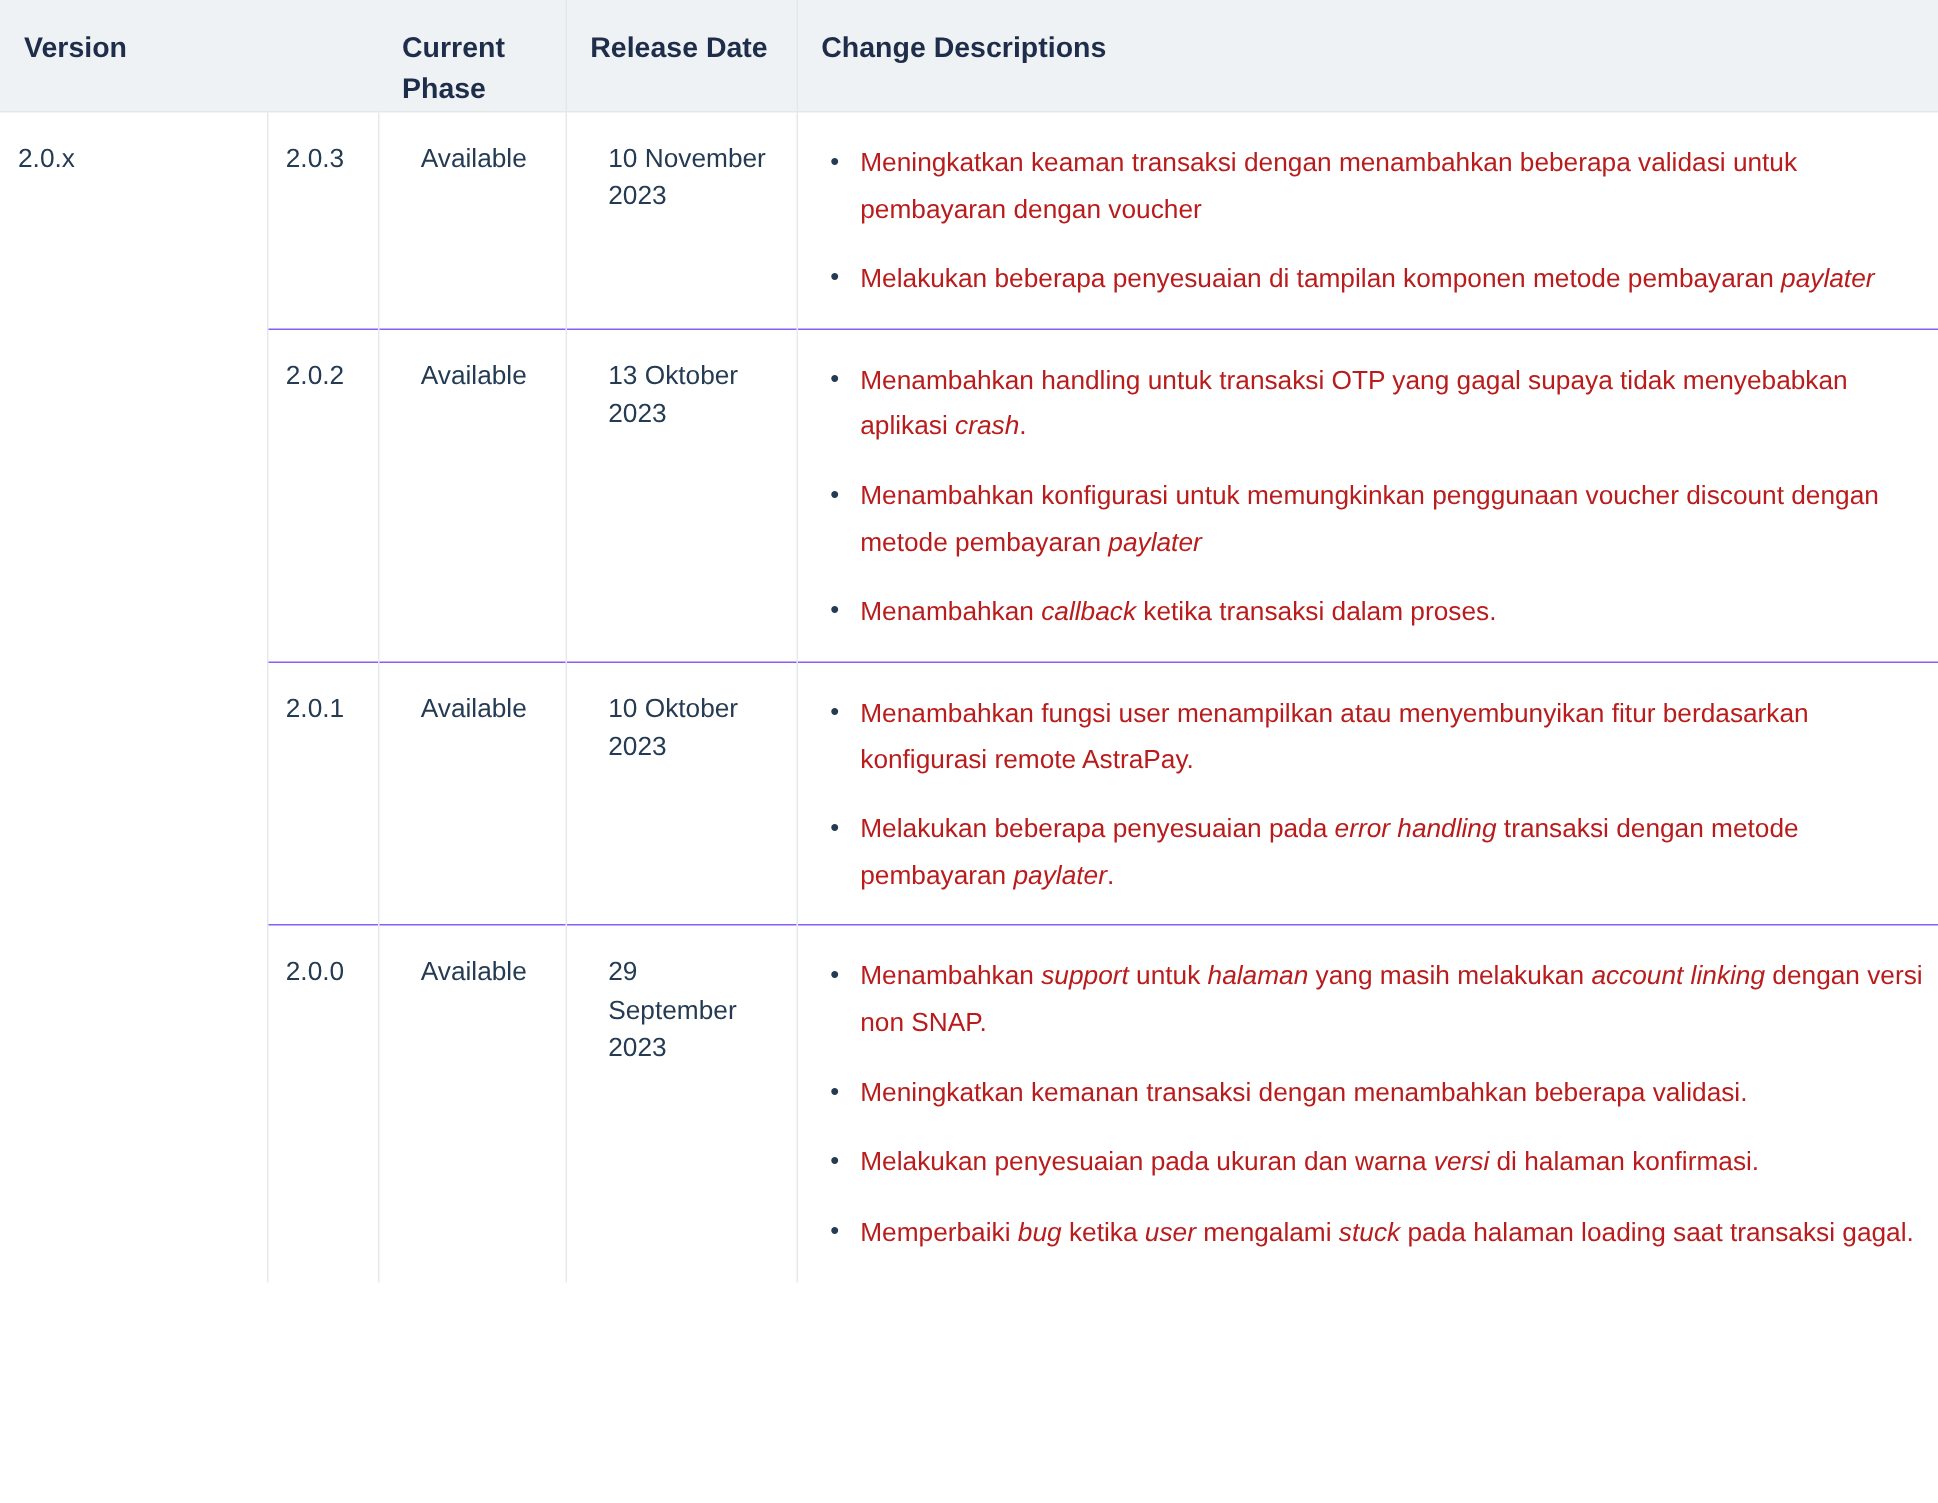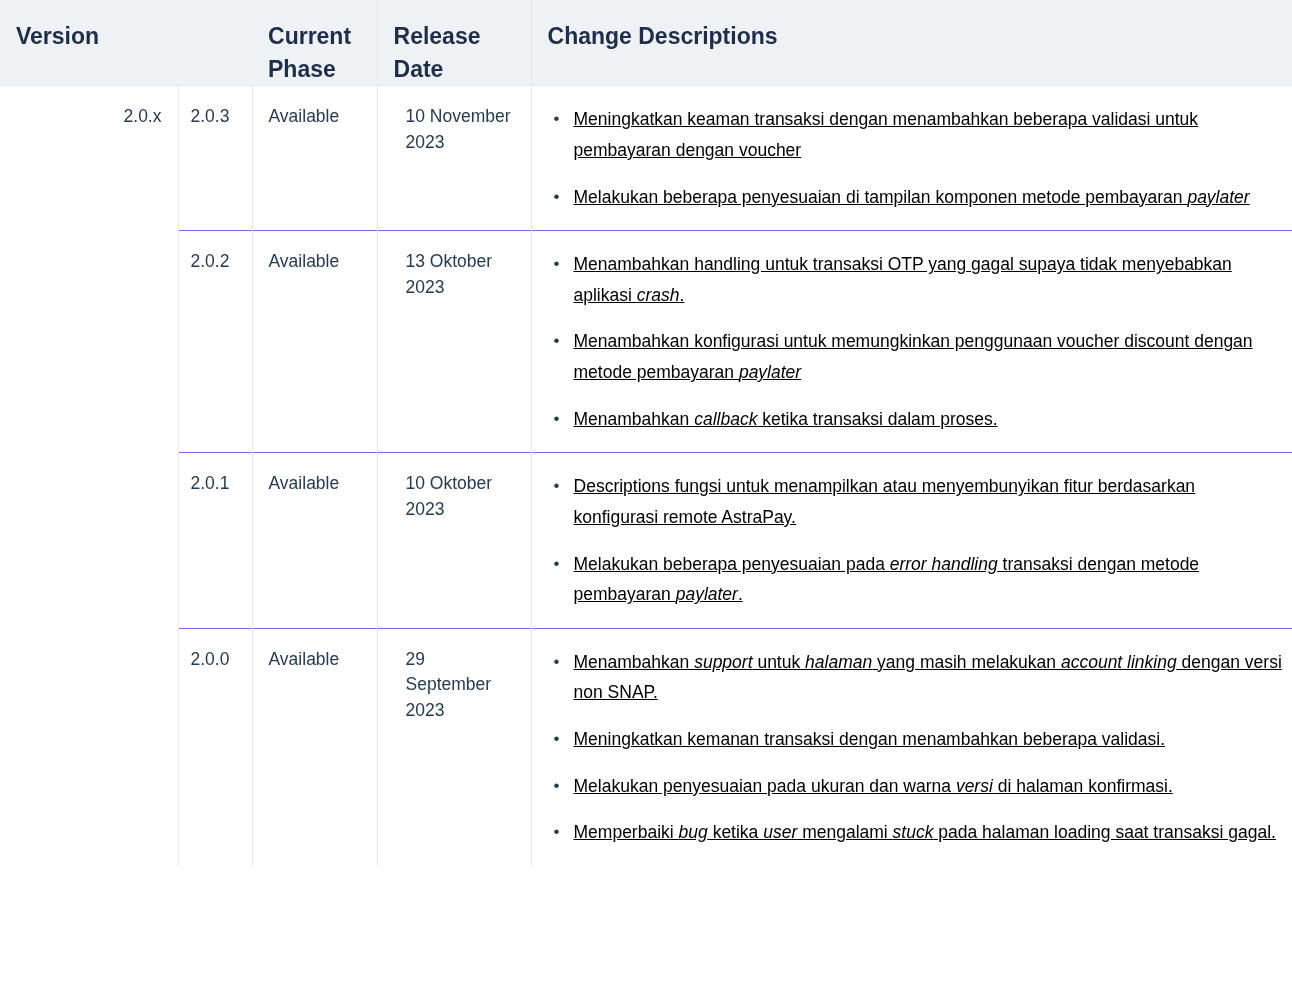--- a/index.html
+++ b/index.html
@@ -22,21 +22,21 @@
   .changelog-table col.c-version   { width: 178px; }
   .changelog-table col.c-subver    { width: 74px; }
   .changelog-table col.c-phase     { width: 125px; }
   .changelog-table col.c-date      { width: 154px; }
   .changelog-table col.c-desc      { width: 761px; }
 
   thead th {
     background: #eff2f4;
     color: #1e2d4a;
     font-weight: bold;
-    font-size: 23px;
+    font-size: 19px;
     line-height: 1.42;
     text-align: left;
     vertical-align: top;
     padding: 20px 16px 0 16px;
     height: 64px;
     box-sizing: border-box;
     border-right: 1px solid #e3e7ea;
     border-bottom: 1px solid #e3e7ea;
   }
   thead th.th-version { border-right: none; }
@@ -47,43 +47,42 @@
     font-size: 17.5px;
     line-height: 1.45;
     color: #243b53;
     padding: 18px 16px 18px 16px;
     border-right: 1px solid #e6e9ec;
     border-top: 1px solid #8b5cf6;
     box-sizing: border-box;
   }
   tbody tr:first-child td { border-top: none; }
   tbody td.td-desc { border-right: none; }
-  tbody td.td-version { border-top: none; text-align: right; }
+  tbody td.td-version { border-top: none; }
 
   td.td-version {
     padding-left: 12px;
     color: #243b53;
   }
   td.td-subver { padding-left: 12px; }
-  td.td-phase  { padding-left: 16px; margin-left: 28px; }
+  td.td-phase  { padding-left: 28px; margin-left: 28px; }
   td.td-date   { padding-left: 28px; }
   td.td-desc   { padding-left: 14px; padding-right: 8px; }
 
   ul.change-list {
     margin: 0;
     padding: 0 0 0 28px;
     list-style: none;
   }
   ul.change-list li {
     position: relative;
     margin: 0 0 16px 0;
     line-height: 1.75;
     font-size: 17.5px;
-    color: #000000;
-    text-decoration: underline;
+    color: #b91c1c;
   }
   ul.change-list li:last-child { margin-bottom: 0; }
   ul.change-list li::before {
     content: "\2022";
     position: absolute;
     left: -20px;
     top: 0;
     font-size: 17px;
     color: #243b53;
     line-height: 1.75;
@@ -133,21 +132,21 @@
             <li>Menambahkan <i>callback</i> ketika transaksi dalam proses.</li>
           </ul>
         </td>
       </tr>
       <tr>
         <td class="td-subver">2.0.1</td>
         <td class="td-phase">Available</td>
         <td class="td-date">10 Oktober 2023</td>
         <td class="td-desc">
           <ul class="change-list">
-            <li>Descriptions fungsi untuk menampilkan atau menyembunyikan fitur berdasarkan konfigurasi remote AstraPay.</li>
+            <li>Menambahkan fungsi user menampilkan atau menyembunyikan fitur berdasarkan konfigurasi remote AstraPay.</li>
             <li>Melakukan beberapa penyesuaian pada <i>error handling</i> transaksi dengan metode pembayaran <i>paylater</i>.</li>
           </ul>
         </td>
       </tr>
       <tr>
         <td class="td-subver">2.0.0</td>
         <td class="td-phase">Available</td>
         <td class="td-date">29 September 2023</td>
         <td class="td-desc">
           <ul class="change-list">

